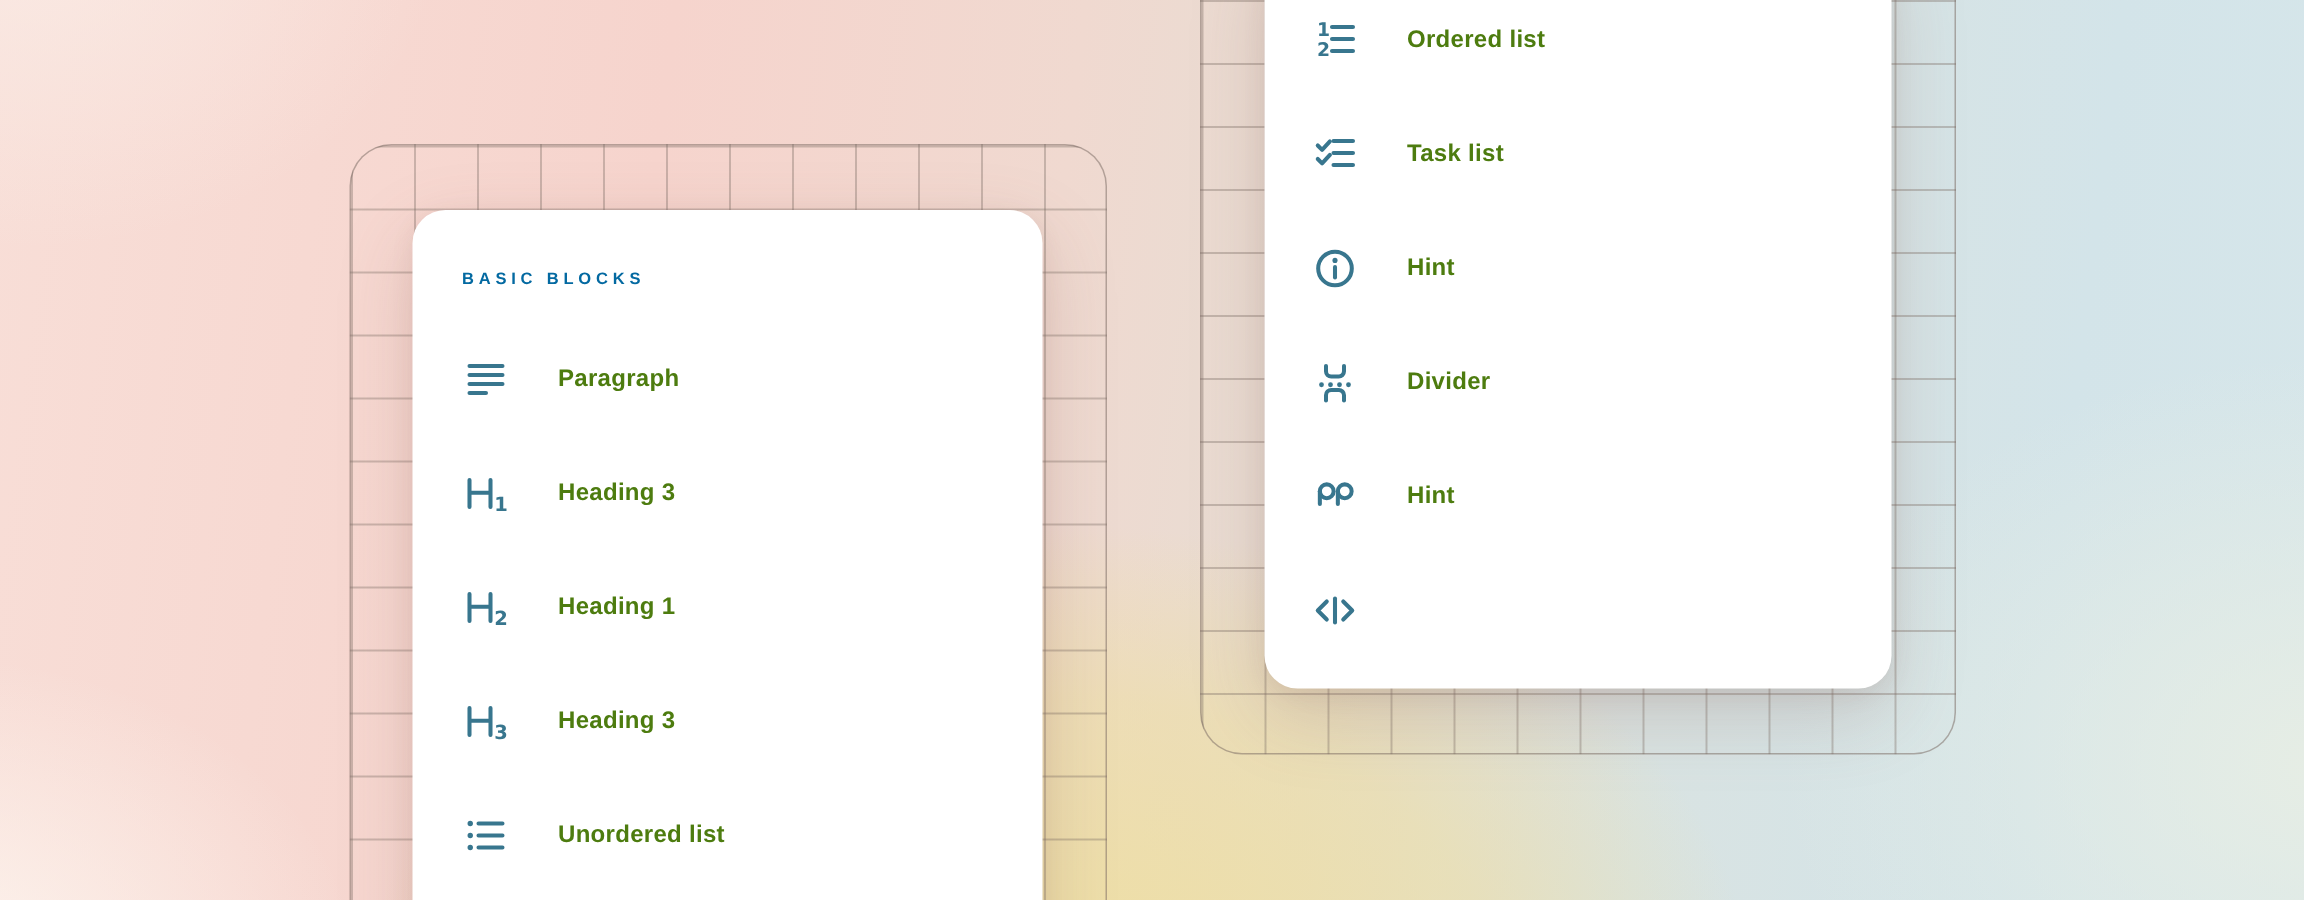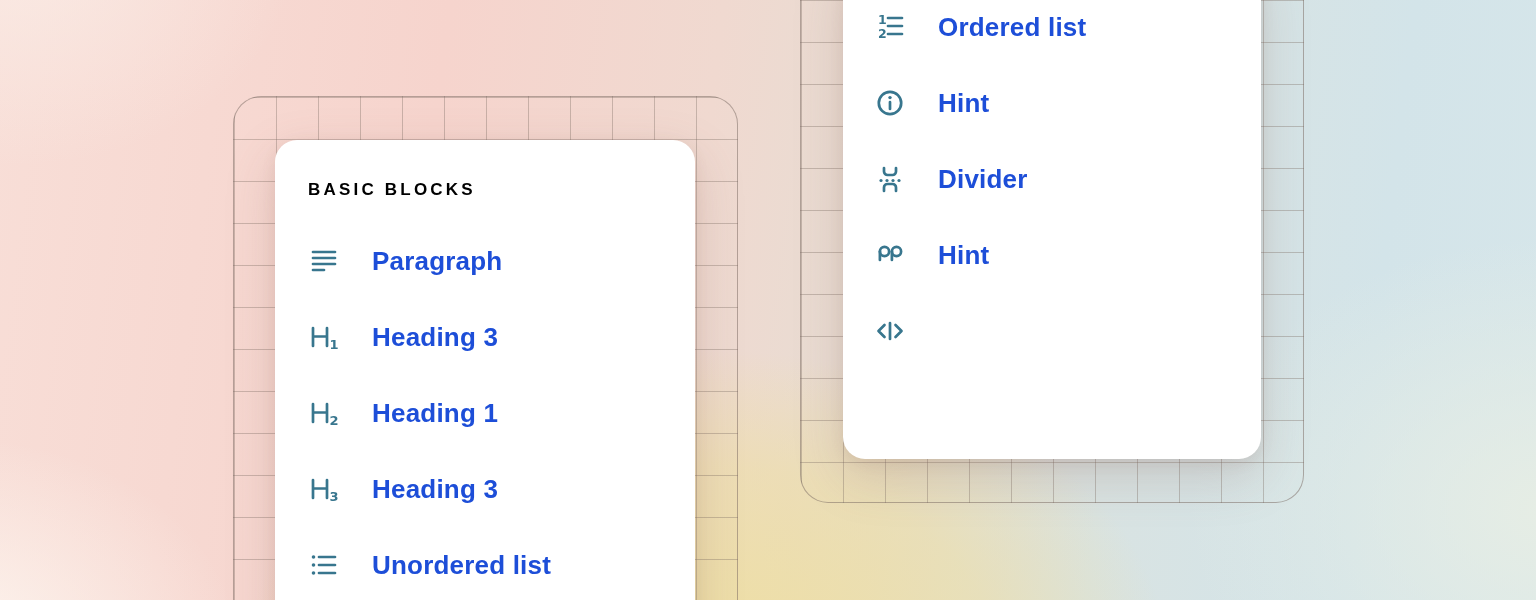--- a/index.html
+++ b/index.html
@@ -31,43 +31,43 @@
     position:absolute;
     background:#ffffff;
     border-radius:22px;
     box-shadow:0 18px 50px rgba(135,95,85,0.22), 0 4px 14px rgba(135,95,85,0.10);
   }
   .card-left  { left:275px; top:140px; width:420px; height:520px; padding-left:33px; }
   .card-right { left:843px; top:-41px; width:418px; height:500px; padding-left:31px; padding-top:30px; }
 
   .card-header {
     margin-top:40px;
-    font-size:17px;
+    font-size:11px;
     font-weight:700;
     letter-spacing:3.2px;
-    color:#000000;
+    color:#0369a1;
   }
   .card-left .menu-list { margin-top:23px; }
 
   .menu-item {
     display:flex;
     align-items:center;
     height:76px;
     cursor:pointer;
   }
   .menu-item .icon {
     width:32px; height:32px;
     flex:0 0 32px;
     display:flex; align-items:center; justify-content:center;
   }
   .menu-item .label {
     margin-left:32px;
-    font-size:26px;
+    font-size:16px;
     font-weight:700;
-    color:#1d4ed8;
+    color:#4d7c0f;
     letter-spacing:0.2px;
     white-space:nowrap;
   }
   svg { display:block; }
   svg text {
     font-family:"DejaVu Sans","Liberation Sans",sans-serif;
     font-weight:bold;
     fill:#38768e;
   }
   .stroke { stroke:#38768e; stroke-width:2.7; fill:none; stroke-linecap:round; stroke-linejoin:round; }
@@ -144,20 +144,30 @@
       <span class="icon">
         <svg width="32" height="32" viewBox="0 0 32 32">
           <path class="stroke" d="M14 7H28 M14 15H28 M14 23H28"></path>
           <text x="4" y="13" font-size="12.5">1</text>
           <text x="4" y="26.5" font-size="12.5">2</text>
         </svg>
       </span>
       <span class="label">Ordered list</span>
     </div>
 
+    <div class="menu-item">
+      <span class="icon">
+        <svg width="32" height="32" viewBox="0 0 32 32">
+          <path class="stroke" d="M15 7H28 M15 15H28 M15 23H28"></path>
+          <path class="stroke" d="M4.5 10l2.9 2.9L12.6 7.3"></path>
+          <path class="stroke" d="M4.5 19l2.9 2.9L12.6 16.3"></path>
+        </svg>
+      </span>
+      <span class="label">Task list</span>
+    </div>
 
     <div class="menu-item">
       <span class="icon">
         <svg width="32" height="32" viewBox="0 0 32 32">
           <circle class="stroke" cx="16" cy="16" r="11.2"></circle>
           <circle class="fill" cx="16" cy="10.6" r="1.7"></circle>
           <path class="stroke" d="M16 15v7"></path>
         </svg>
       </span>
       <span class="label">Hint</span>

